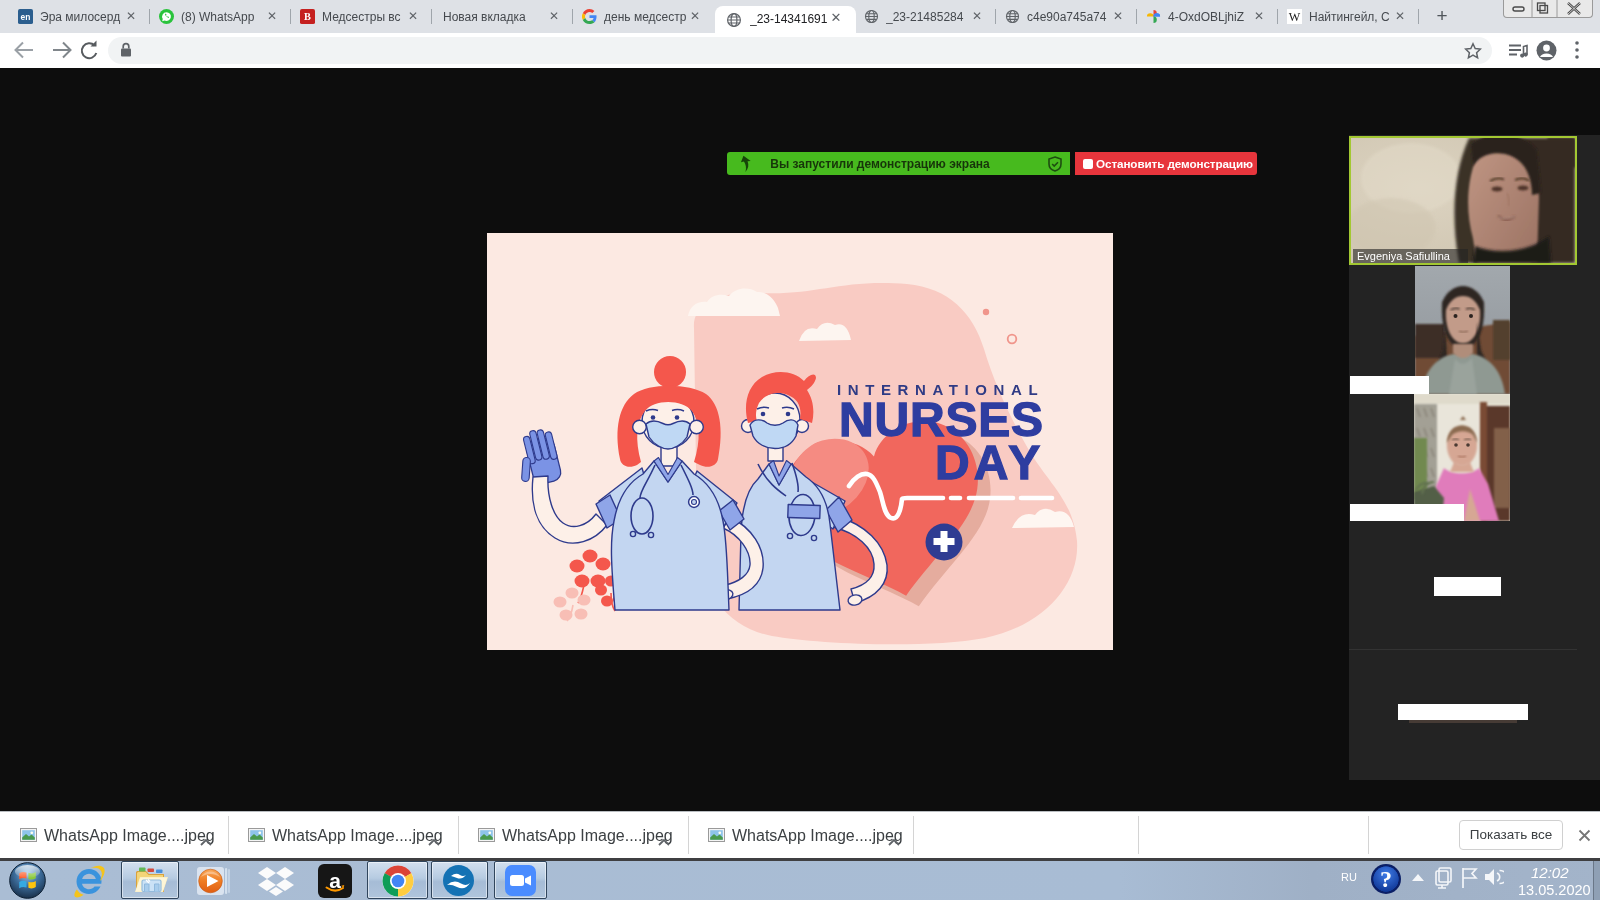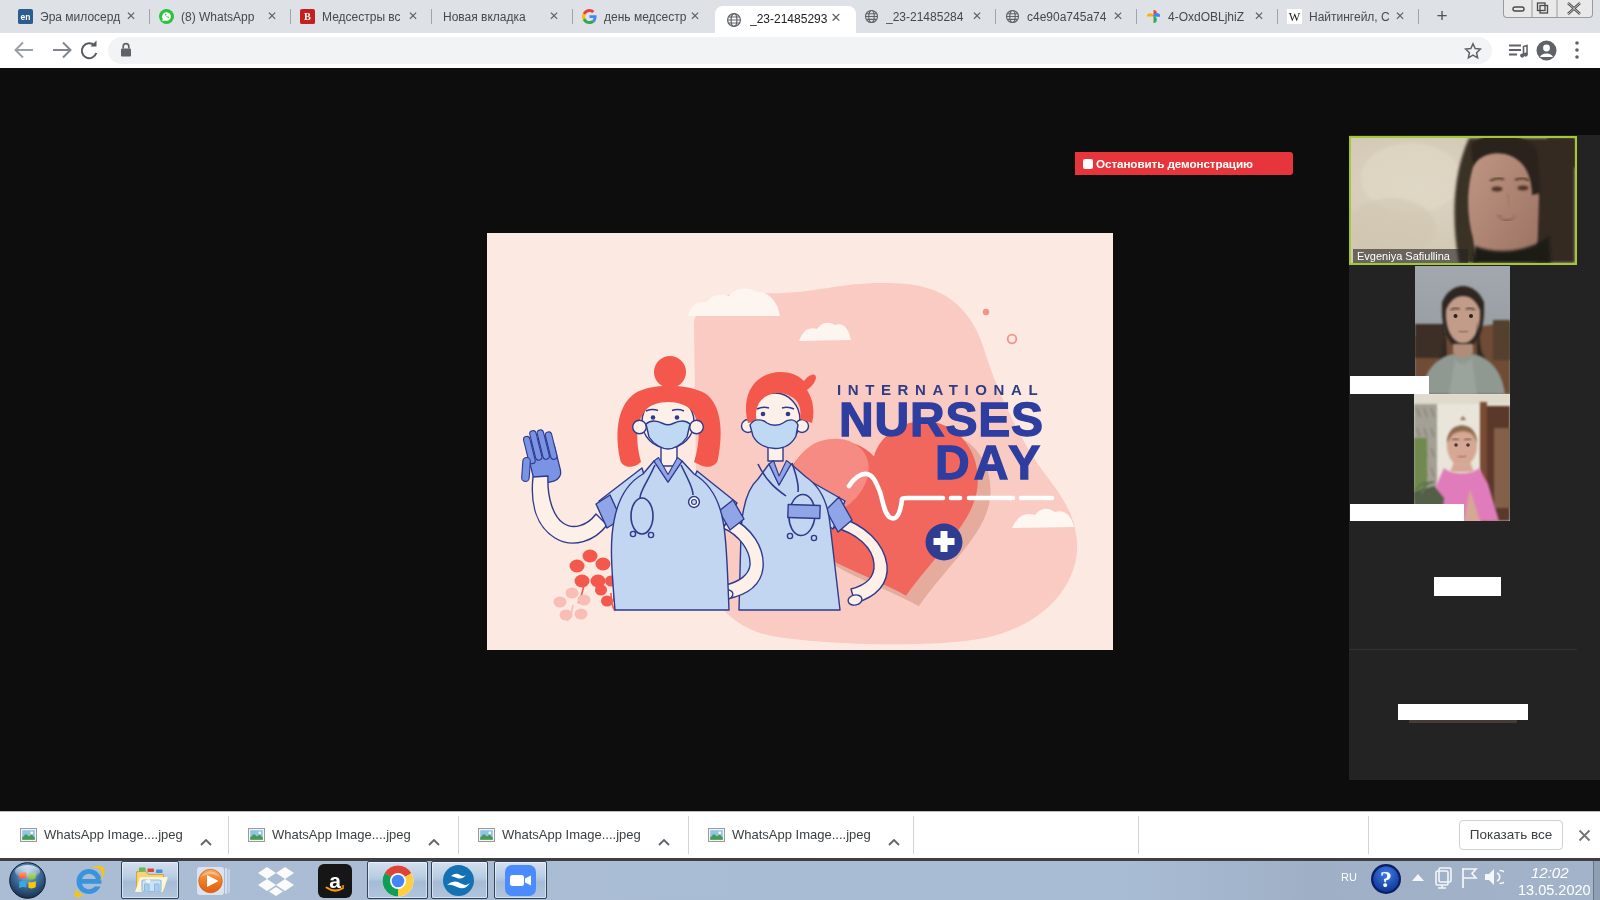--- a/index.html
+++ b/index.html
@@ -14,28 +14,28 @@
 .sep{position:absolute;top:9px;width:1px;height:15px;background:#9fa5ab;}
 #activetab{position:absolute;left:715px;top:6px;width:141px;height:27px;background:#fff;border-radius:8px 8px 0 0;}
 #activetab .fav svg{width:16px;height:16px;display:block;}
 #winbtns{position:absolute;left:1503px;top:0;width:90px;height:18px;background:#e9e9e9;border:1px solid #9a9a9a;border-top:none;border-radius:0 0 4px 4px;box-sizing:border-box;}
 #toolbar{left:0;top:33px;width:1600px;height:35px;background:#ffffff;}
 #omni{left:108px;top:37px;width:1384px;height:27px;border-radius:14px;background:#f1f3f4;}
 #url{left:141px;top:44px;font-size:14px;color:#202124;letter-spacing:0.15px;}
 #content{left:0;top:68px;width:1600px;height:743px;background:#0d0d0d;}
 #banner{position:absolute;left:727px;top:84px;width:343px;height:23px;background:#47ba1e;border-radius:3px 0 0 3px;}
 #banner .t{position:absolute;left:22px;top:5px;width:262px;text-align:center;font-size:12px;font-weight:bold;color:#17350a;white-space:nowrap;}
-#stopbtn{position:absolute;left:1075px;top:84px;width:182px;height:23px;background:#e7353c;border-radius:0 3px 3px 0;padding-left:36px;}
+#stopbtn{position:absolute;left:1075px;top:84px;width:182px;height:23px;background:#e7353c;border-radius:0 3px 3px 0;}
 #stopbtn .t{position:absolute;left:21px;top:5px;font-size:11.7px;font-weight:bold;color:#fff;white-space:nowrap;letter-spacing:-0.1px;}
 #art{position:absolute;left:487px;top:165px;width:626px;height:417px;}
 #panel{left:1349px;top:67px;width:268px;height:645px;background:#232323;}
 .vtile{position:absolute;left:0;width:228px;overflow:hidden;background:#232323;}
 #shelf{left:0;top:811px;width:1600px;height:47px;background:#fff;border-top:1px solid #b9bdc1;box-sizing:border-box;}
 .ditem{position:absolute;top:0;height:46px;}
-.ditem .nm{position:absolute;left:34px;top:15px;font-size:13px;color:#3c4043;white-space:nowrap;}
+.ditem .nm{position:absolute;left:34px;top:15px;font-size:16px;color:#3c4043;white-space:nowrap;}
 .dsep{position:absolute;top:4px;width:1px;height:38px;background:#d4d4d4;}
 #tbar-border{left:0;top:858px;width:1600px;height:3px;background:#3f3f41;}
 #taskbar{left:0;top:861px;width:1600px;height:39px;background:linear-gradient(90deg,#aabdd4 0%,#a8bcd4 70%,#9fb0c6 82%,#a3b4ca 100%);}
 .tbox{position:absolute;top:0;height:38px;border:1px solid #30455c;border-radius:2px;background:linear-gradient(180deg,#d3e0ef 0%,#b6cbe1 45%,#a6bcd6 55%,#b0c5dc 100%);box-shadow:inset 0 0 0 1px rgba(255,255,255,.5);box-sizing:border-box;}
 .tray{color:#fff;font-size:11px;}
 </style></head>
 <body>
 <div id="s">
 <div id="tabstrip" class="ab">
       <div class="tab" style="left:10px">
@@ -139,21 +139,21 @@
 <div class="sep" style="left:1277px"></div>
 <div class="sep" style="left:1418px"></div>
 <div id="activetab">
         <span class="fav" style="position:absolute;left:11px;top:6px;width:16px;height:16px;">
           <svg viewBox="0 0 16 16" fill="none" stroke="#5f6368" stroke-width="1.2">
             <circle cx="8" cy="8" r="6.4"></circle>
             <ellipse cx="8" cy="8" rx="2.9" ry="6.4"></ellipse>
             <path d="M1.8 8h12.4M2.7 5h10.6M2.7 11h10.6"></path>
           </svg>
         </span>
-        <span class="ttl" style="position:absolute;left:35px;top:5px;width:80px;height:16px;font-size:12px;line-height:16px;white-space:nowrap;overflow:hidden;color:#202124;">_23-21485293</span>
+        <span class="ttl" style="position:absolute;left:35px;top:5px;width:80px;height:16px;font-size:12px;line-height:16px;white-space:nowrap;overflow:hidden;color:#202124;">_23-14341691</span>
         <span class="x" style="position:absolute;left:113px;top:4px;width:16px;height:16px;color:#5f6368;font-size:13px;line-height:16px;text-align:center;">✕</span>
       </div>
 <div class="ab" style="left:1432px;top:6px;width:20px;height:20px;color:#50555b;font-size:19px;line-height:20px;text-align:center;">+</div>
 <div id="winbtns"><svg width="88" height="17" viewBox="0 0 88 17">
       <line x1="28" y1="0" x2="28" y2="17" stroke="#9a9a9a" stroke-width="1"></line>
       <line x1="53" y1="0" x2="53" y2="17" stroke="#9a9a9a" stroke-width="1"></line>
       <rect x="9" y="7" width="11" height="4" rx="2" fill="none" stroke="#4a4a4a" stroke-width="1.4"></rect>
       <rect x="36" y="5.5" width="7.5" height="7.5" fill="none" stroke="#4a4a4a" stroke-width="1.3"></rect>
       <rect x="33.5" y="3" width="7.5" height="7.5" fill="none" stroke="#4a4a4a" stroke-width="1.3"></rect>
       <path d="M64 3 L76 14 M76 3 L64 14" stroke="#4a4a4a" stroke-width="2.4"></path>
@@ -185,20 +185,30 @@
       <circle cx="10.5" cy="10.5" r="10" fill="#5f6368"></circle>
       <circle cx="10.5" cy="8" r="3.4" fill="#fff"></circle>
       <path d="M4 17 a6.8 5 0 0 1 13 0 z" fill="#fff"></path>
     </svg>
 <svg class="ab" style="left:1573px;top:40px" width="8" height="20" viewBox="0 0 8 20">
       <circle cx="4" cy="3" r="1.8" fill="#5f6368"></circle>
       <circle cx="4" cy="10" r="1.8" fill="#5f6368"></circle>
       <circle cx="4" cy="17" r="1.8" fill="#5f6368"></circle>
     </svg>
 <div id="content" class="ab">
+      <div id="banner">
+      <svg class="ab" style="left:11px;top:3px" width="17" height="17" viewBox="0 0 17 17">
+        <path d="M7,0.5 L13,7 L9.9,6.6 C10.5,10.5 9.4,13.8 5.6,16.6 C7.7,12.6 7.5,9.6 6.3,6.1 L3.2,6.3 Z" fill="#164409" transform="rotate(-12 8 8)"></path>
+      </svg>
+      <span class="t">Вы запустили демонстрацию экрана</span>
+      <svg class="ab" style="left:320px;top:3.5px" width="16" height="16" viewBox="0 0 16 16">
+        <path d="M8 1 L14 3 V8 C14 11.5 11.5 14 8 15 C4.5 14 2 11.5 2 8 V3 Z" fill="none" stroke="#1d4d10" stroke-width="1.6"></path>
+        <path d="M5.2 8 L7.2 10 L11 6.2" fill="none" stroke="#1d4d10" stroke-width="1.6"></path>
+      </svg>
+    </div>
 <div id="stopbtn">
       <div class="ab" style="left:8px;top:6.5px;width:10px;height:10px;background:#fff;border-radius:2px;"></div>
       <span class="t">Остановить демонстрацию</span>
     </div>
 <svg id="art" viewBox="0 0 626 417">
 <rect width="626" height="417" fill="#fce9e2"></rect>
 <path d="M207,95 C205,72 232,58 272,60 C330,63 352,46 420,51 C462,55 486,80 497,116 C507,149 521,180 539,212 C560,250 586,266 590,308 C593,352 556,393 498,405 C438,416 330,411 285,403 C243,395 213,362 210,305 Z" fill="#f9cbc3"></path>
 <path d="M201,83 C203,73 210,68 220,69 C224,62 234,60 242,63 C248,55 261,53 270,59 C280,58 288,67 291,75 L293,83 Z" fill="#fdf5f0"></path>
 <path d="M312,108 Q317,92 330,96 Q337,86 348,92 Q360,88 364,107 Z" fill="#fdf5f0"></path>
 <circle cx="499" cy="79" r="3.2" fill="#f0958b"></circle>

